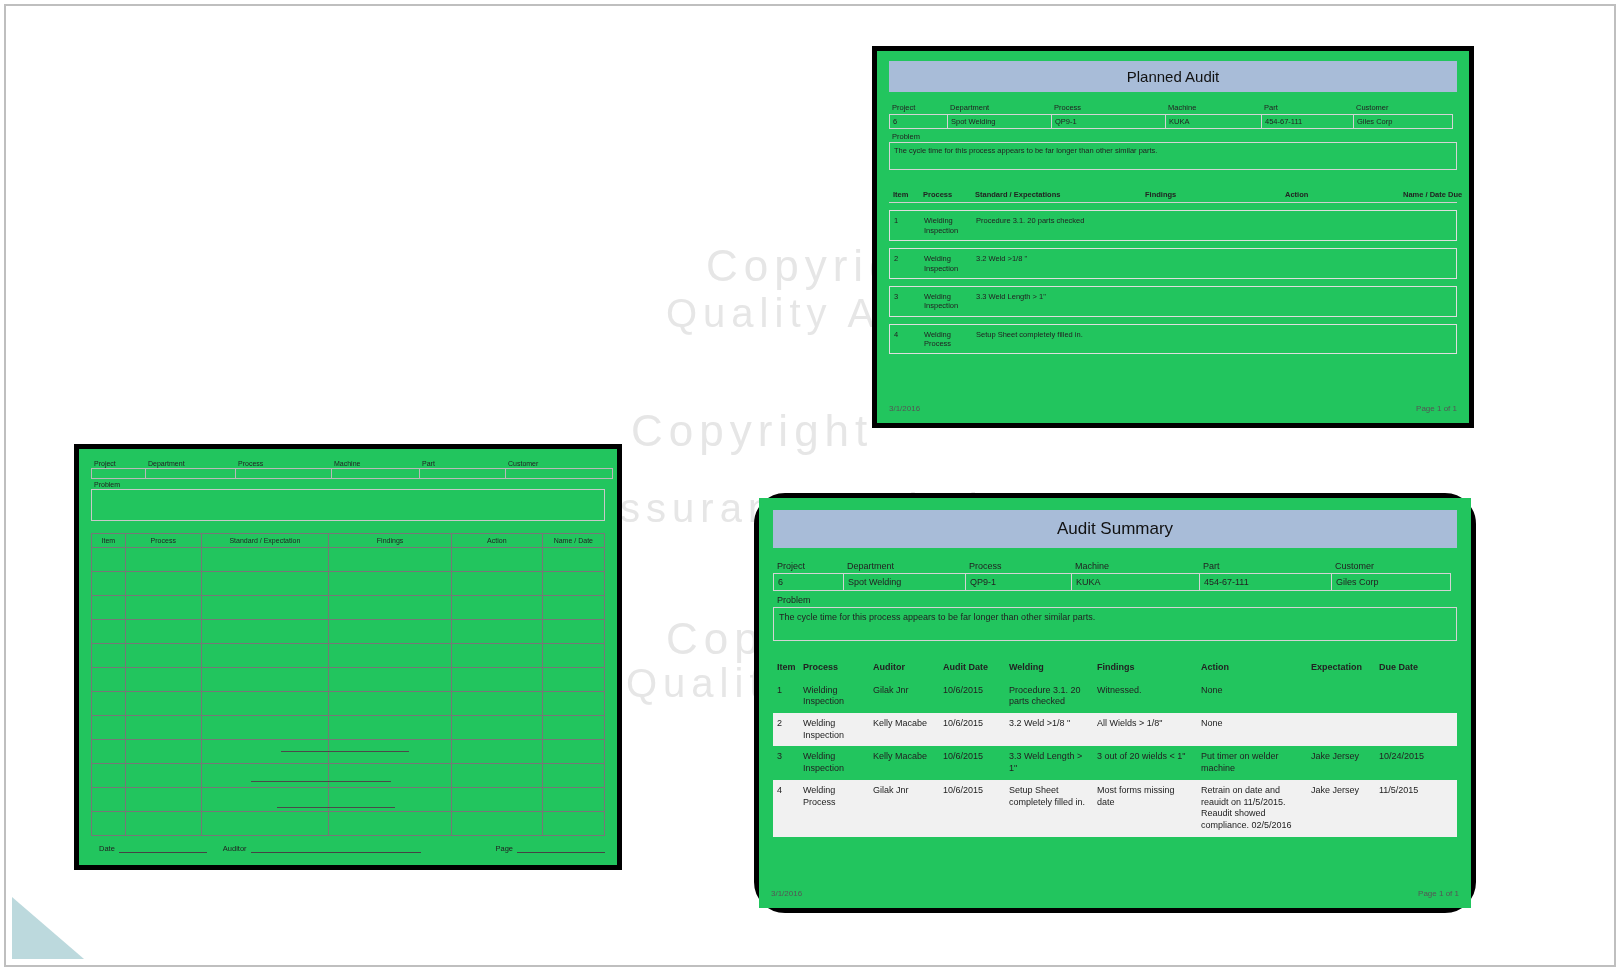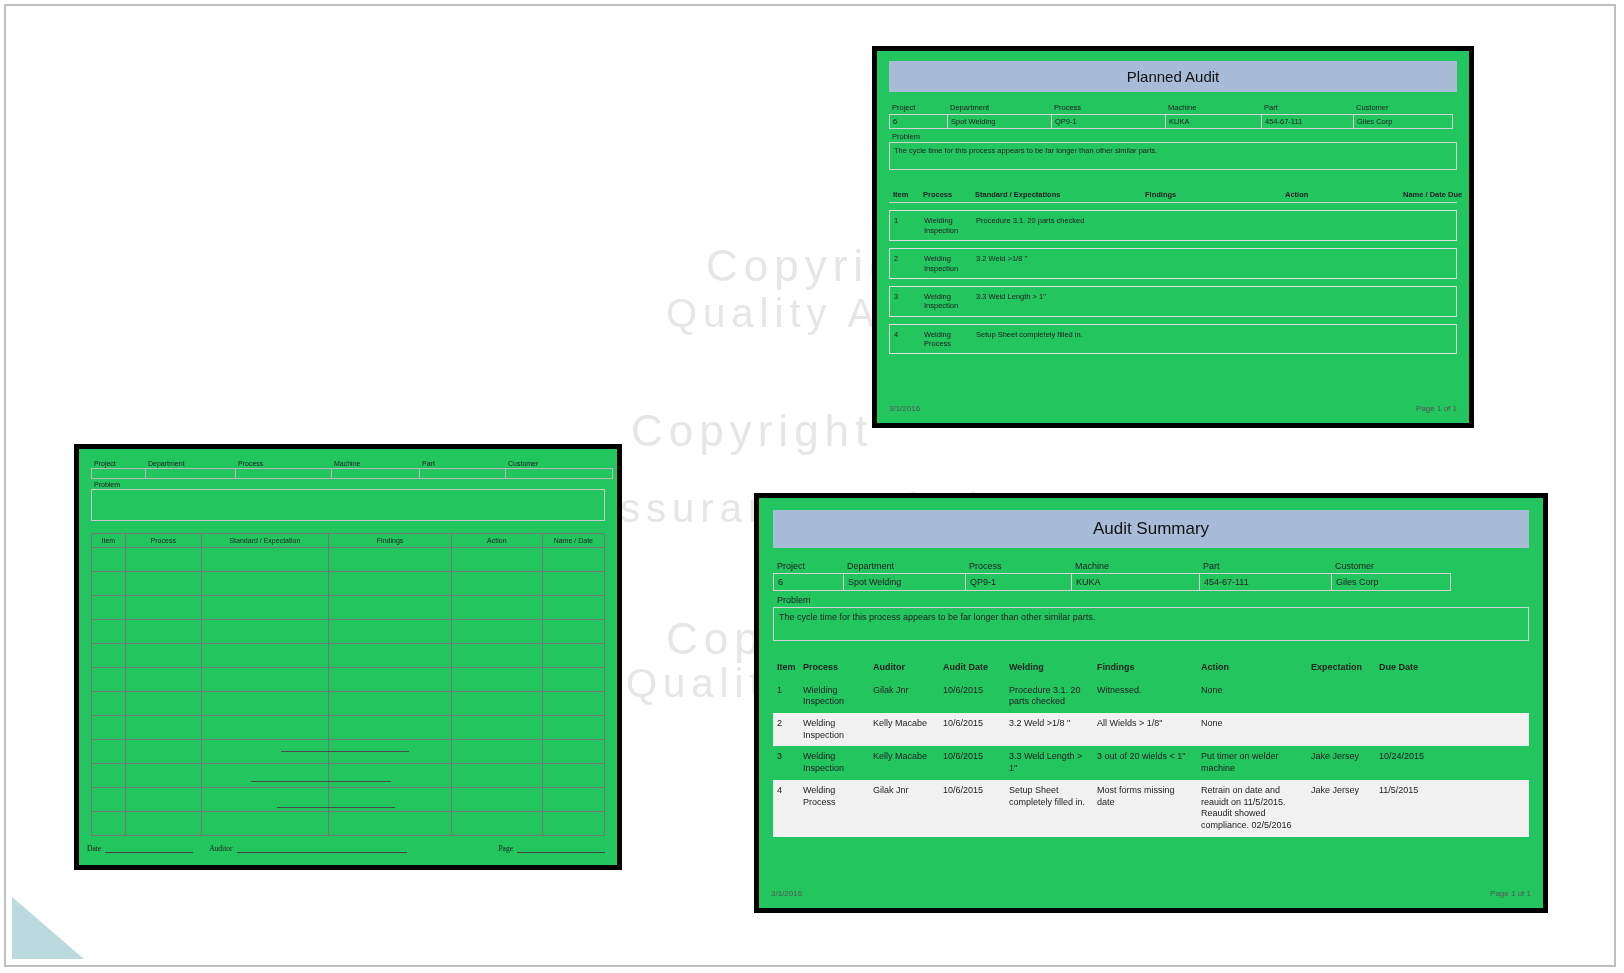--- a/index.html
+++ b/index.html
@@ -114,21 +114,21 @@
     box-sizing:border-box;
   }
   .item-row div, .items-head div{ padding:0 4px; line-height:1.25; }
   .doc-footer{
     position:absolute; left:12px; right:12px; bottom:10px;
     display:flex; justify-content:space-between;
     font-size:8px; color:#555;align-items:flex-end;
   }
 
   
-  #audit-summary{ left:748px; top:487px; width:794px; height:420px; }
+  #audit-summary{ left:748px; top:487px; width:722px; height:420px;border-radius:31px; }
   #audit-summary .doc-inner{ padding:12px 14px; }
   #audit-summary .doc-title{ font-size:17px; padding:9px 0; margin-bottom:11px;}
   .sum-meta{
     display:grid;
     grid-template-columns:70px 122px 106px 128px 132px 120px;
     font-size:9px; color:#222;
   }
   .sum-meta .mh{padding:2px 4px;}
   .sum-meta .mv{padding:3px 4px;border:1px solid #d4d4d4;border-right:none;}
   .sum-meta .mv:last-child{border-right:1px solid #d4d4d4;}
@@ -172,23 +172,23 @@
     font-size:7px;font-weight:normal;color:#222;
     border:1px solid #777;
     padding:3px 0;
     text-align:center;
   }
   .af-table td{
     border:1px solid #777;
     height:21px;
   }
   .af-footer{
-    position:absolute;left:8px;right:12px;bottom:12px;
+    position:absolute;left:20px;right:12px;bottom:12px;
     display:flex;align-items:flex-end;
-    font-size:7.5px;color:#222;font-family:Liberation Serif, serif;
+    font-size:7.5px;color:#222;
   }
   .af-footer .lbl{margin-right:4px;}
   .af-footer .rule{
     border-bottom:1px solid #444;
     display:inline-block;
   }
   .rule-date{width:88px;}
   .rule-auditor{width:170px;}
   .rule-page{width:88px;}
   .af-spacer{flex:1;}

